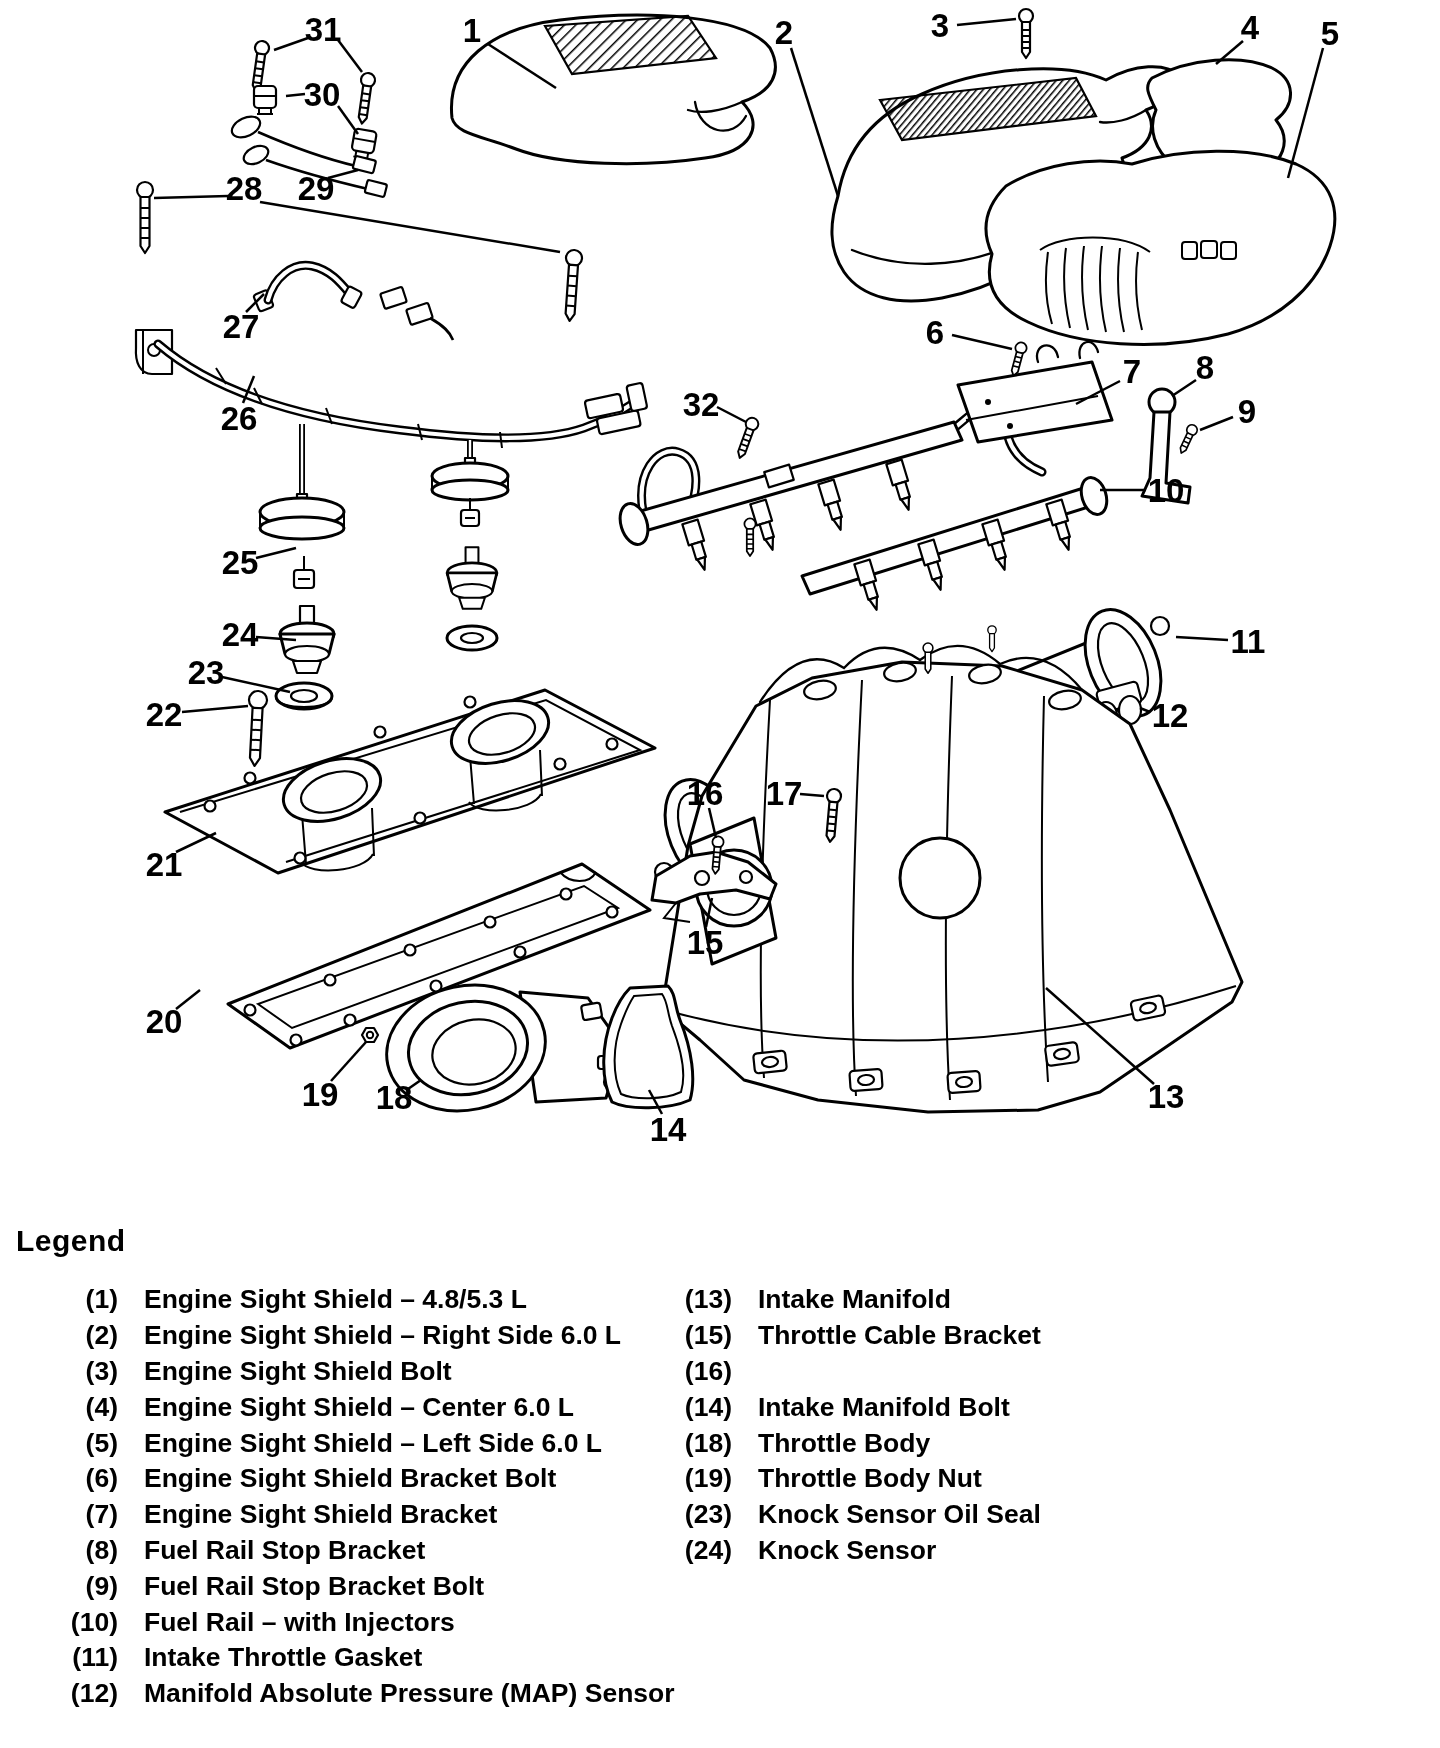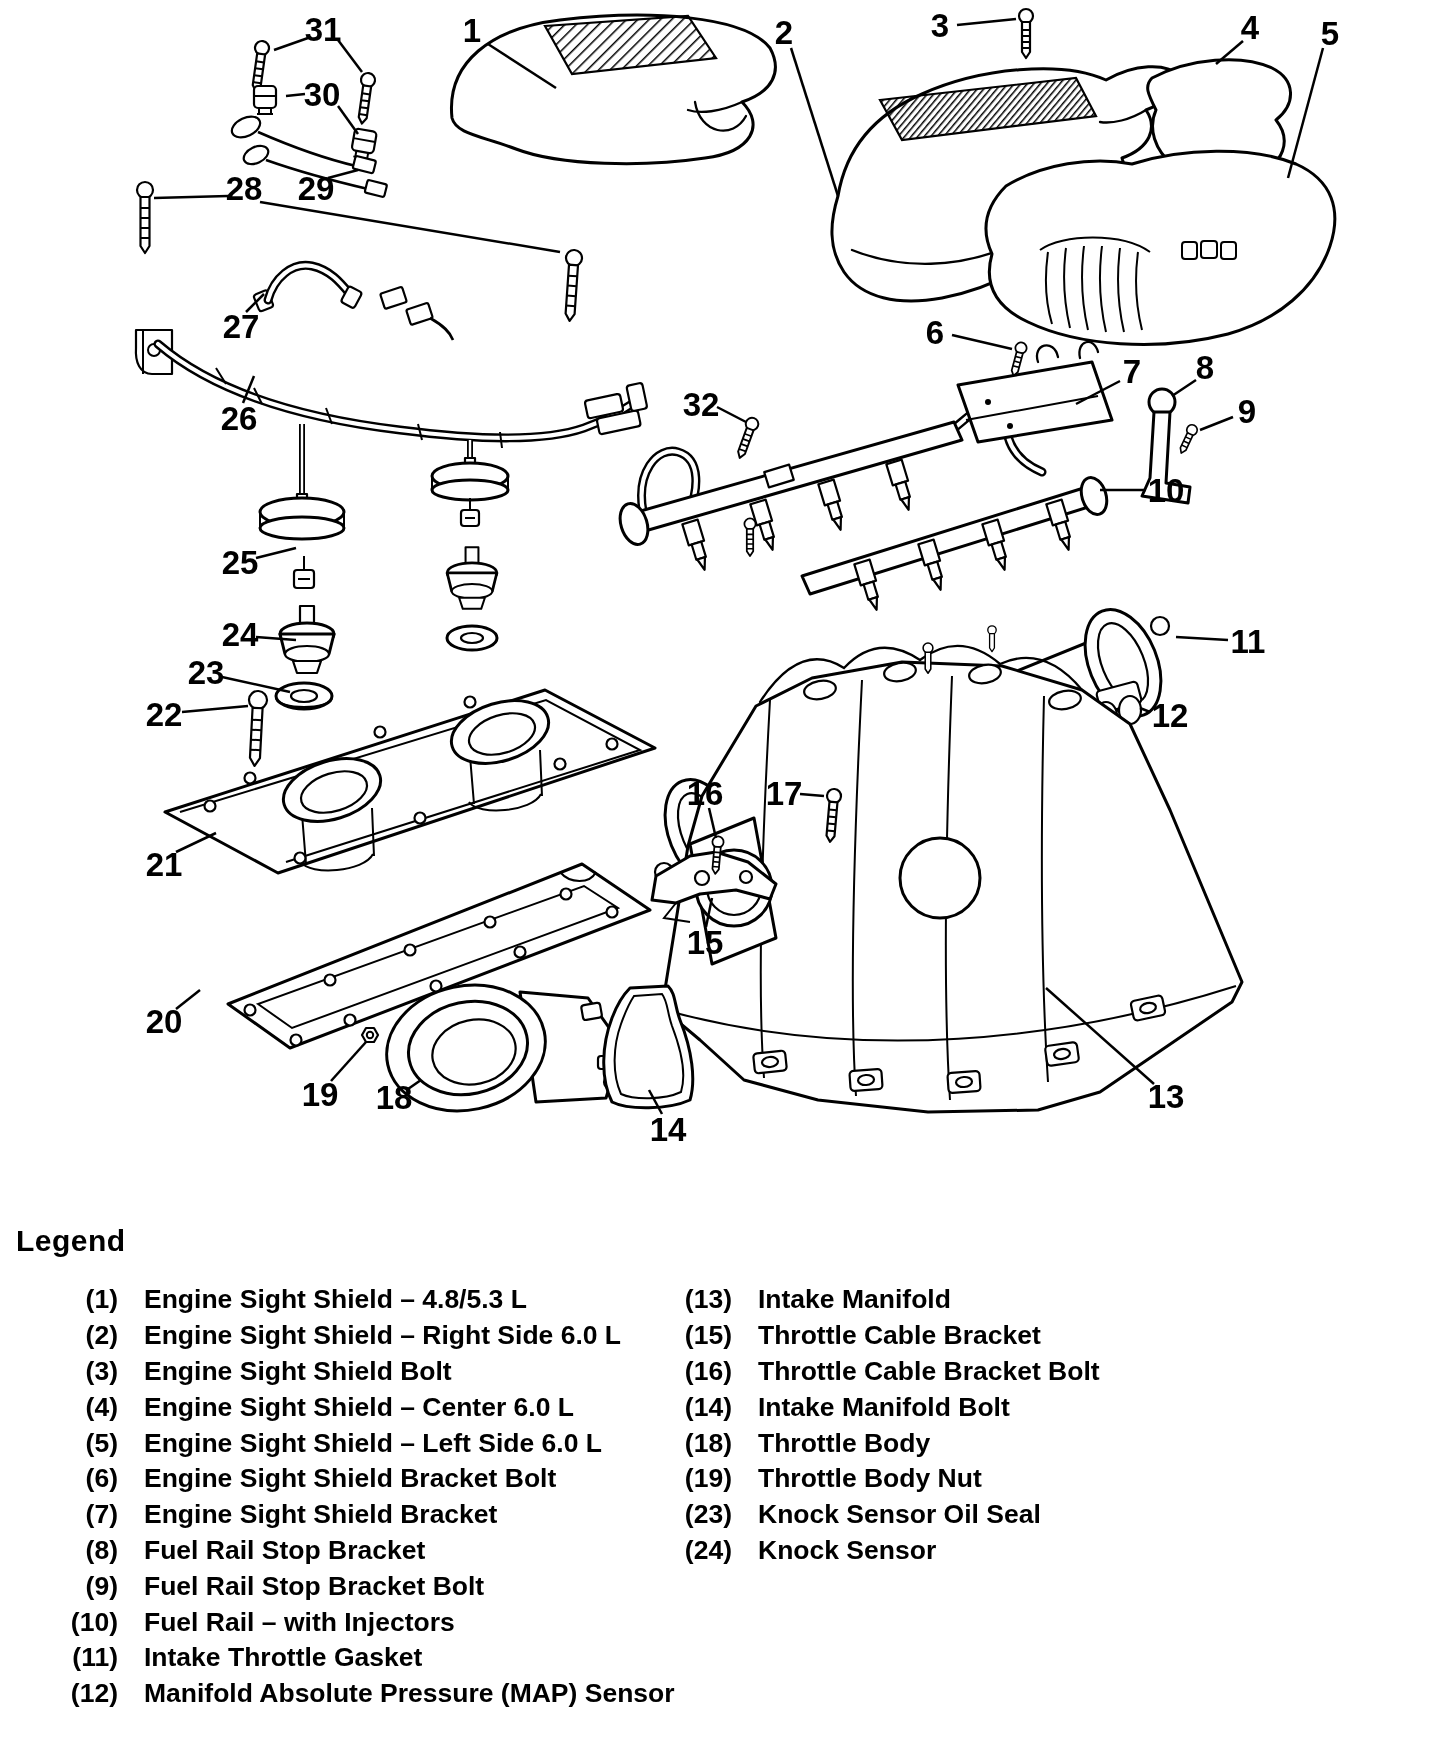--- a/index.html
+++ b/index.html
@@ -639,21 +639,20 @@
           <div class="legend-item">
             <span class="legend-num">(13)</span>
             <span class="legend-label">Intake Manifold</span>
           </div>
           <div class="legend-item">
             <span class="legend-num">(15)</span>
             <span class="legend-label">Throttle Cable Bracket</span>
           </div>
           <div class="legend-item">
             <span class="legend-num">(16)</span>
-            <span class="legend-label">Throttle Cable Bracket Bolt</span>
           </div>
           <div class="legend-item">
             <span class="legend-num">(14)</span>
             <span class="legend-label">Intake Manifold Bolt</span>
           </div>
           <div class="legend-item">
             <span class="legend-num">(18)</span>
             <span class="legend-label">Throttle Body</span>
           </div>
           <div class="legend-item">

